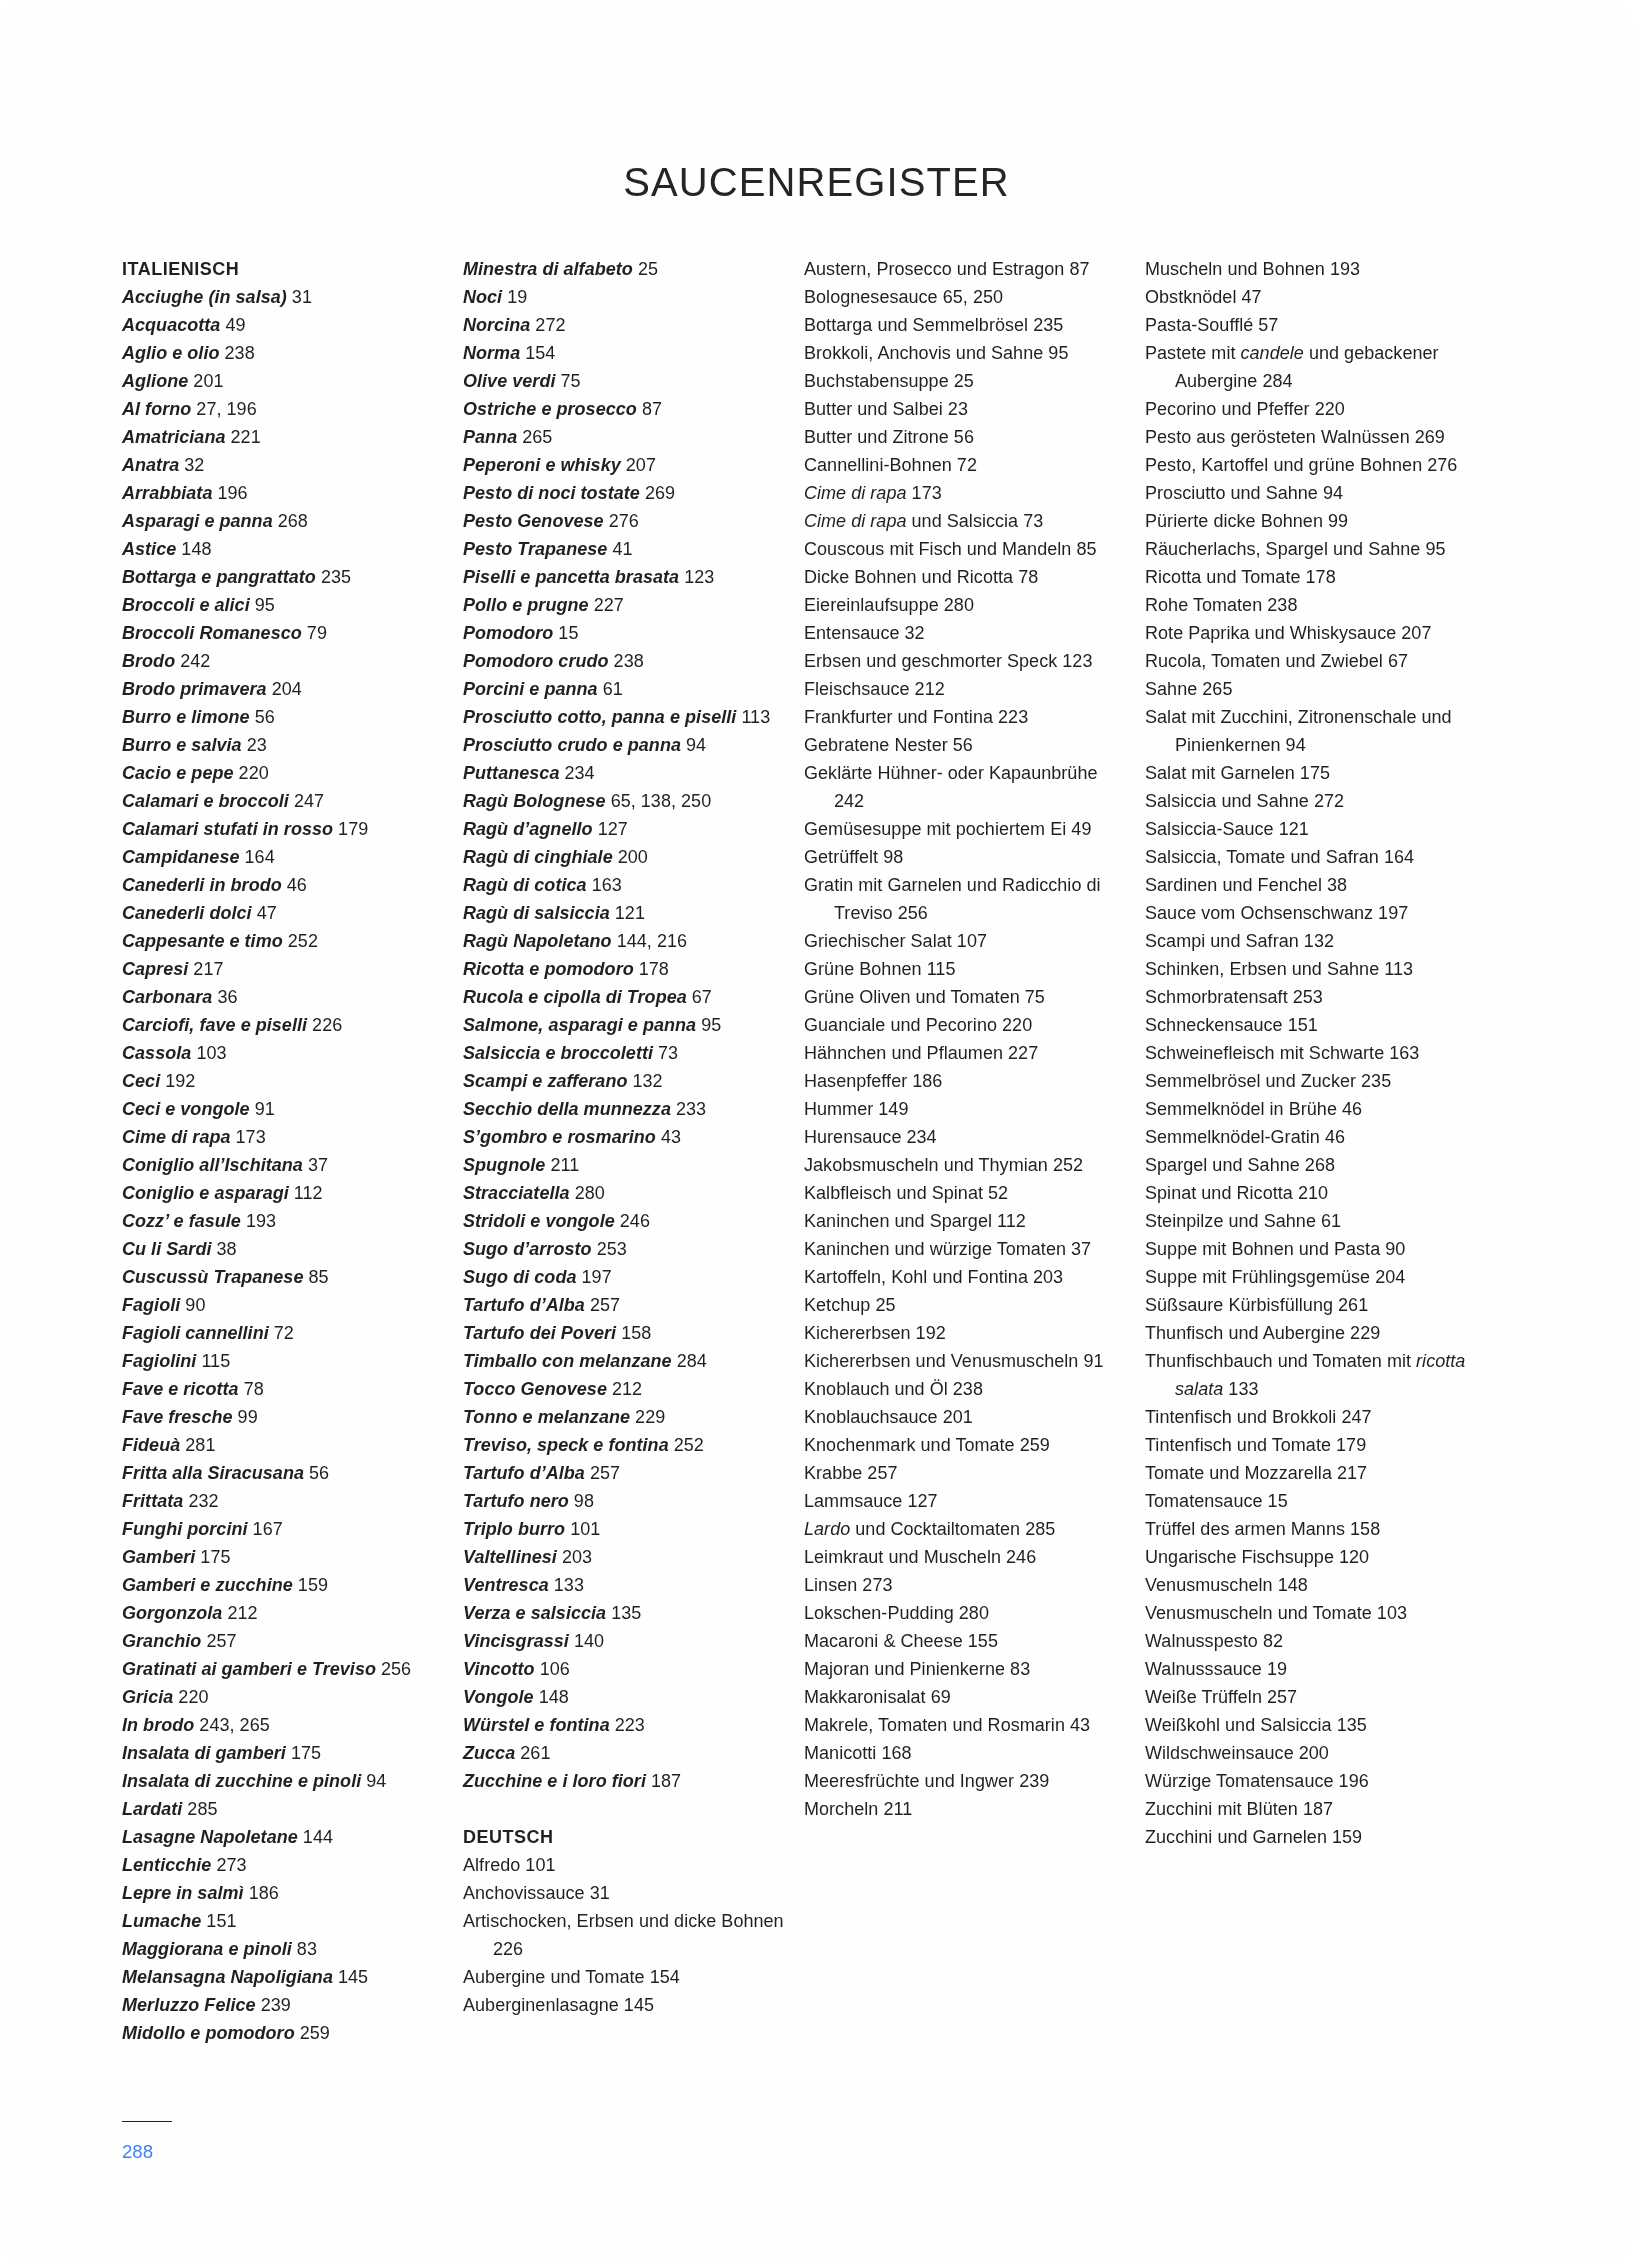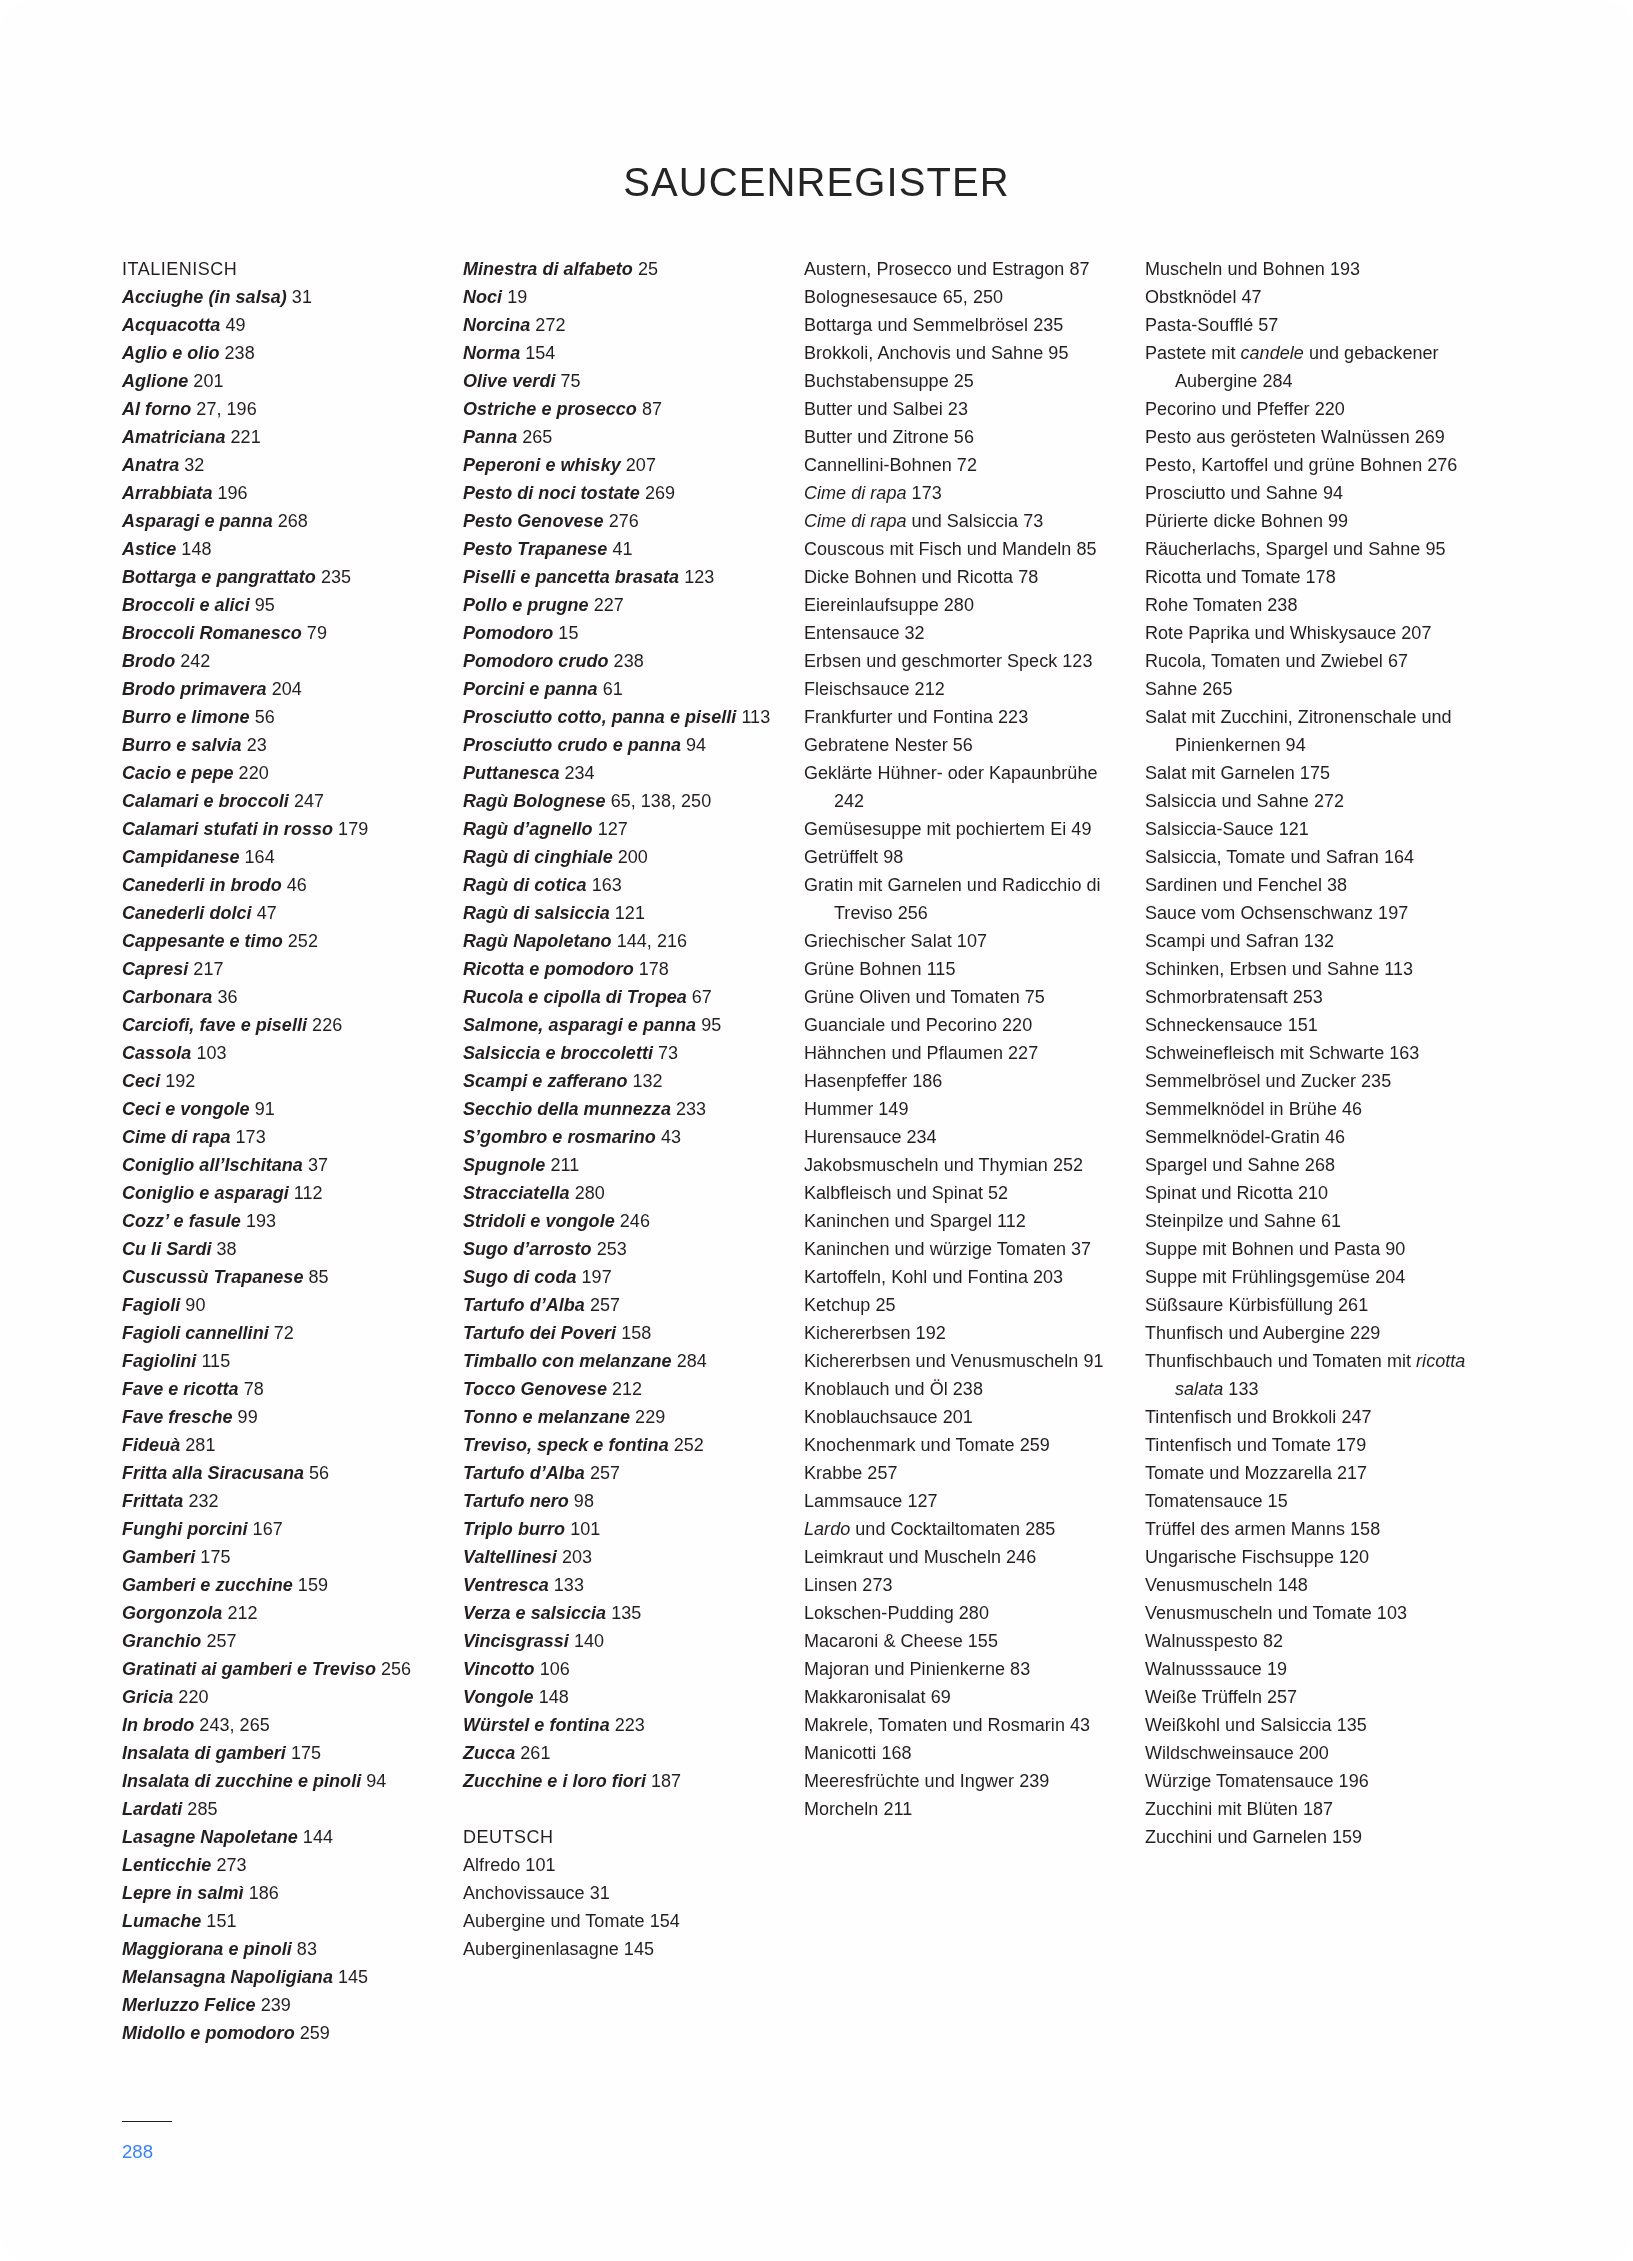--- a/index.html
+++ b/index.html
@@ -62,21 +62,21 @@
     font-weight: 400;
   }
   .entry .em {
     font-style: italic;
     font-weight: 400;
   }
   .section-head {
     font-size: 18px;
     line-height: 28px;
     font-style: normal;
-    font-weight: 400;
+    font-weight: 700;
     letter-spacing: 0.5px;
     color: #231f20;
   }
   .section-head.spaced { margin-top: 28px; }
   .folio {
     position: absolute;
     left: 122px;
     bottom: 99px;
     font-size: 18.6px;
     color: #3b82f6;
@@ -218,20 +218,21 @@
         <div class="entry it"><span>Verza e salsiccia</span> <span class="pg">135</span></div>
         <div class="entry it"><span>Vincisgrassi</span> <span class="pg">140</span></div>
         <div class="entry it"><span>Vincotto</span> <span class="pg">106</span></div>
         <div class="entry it"><span>Vongole</span> <span class="pg">148</span></div>
         <div class="entry it"><span>Würstel e fontina</span> <span class="pg">223</span></div>
         <div class="entry it"><span>Zucca</span> <span class="pg">261</span></div>
         <div class="entry it"><span>Zucchine e i loro fiori</span> <span class="pg">187</span></div>
         <div class="section-head spaced">DEUTSCH</div>
         <div class="entry de"><span>Alfredo</span> <span class="pg">101</span></div>
         <div class="entry de"><span>Anchovissauce</span> <span class="pg">31</span></div>
+        <div class="entry de"><span>Artischocken, Erbsen und dicke Bohnen</span> <span class="pg">226</span></div>
         <div class="entry de"><span>Aubergine und Tomate</span> <span class="pg">154</span></div>
         <div class="entry de"><span>Auberginenlasagne</span> <span class="pg">145</span></div>
       </div>
       <div class="column">
         <div class="entry de"><span>Austern, Prosecco und Estragon</span> <span class="pg">87</span></div>
         <div class="entry de"><span>Bolognesesauce</span> <span class="pg">65, 250</span></div>
         <div class="entry de"><span>Bottarga und Semmelbrösel</span> <span class="pg">235</span></div>
         <div class="entry de"><span>Brokkoli, Anchovis und Sahne</span> <span class="pg">95</span></div>
         <div class="entry de"><span>Buchstabensuppe</span> <span class="pg">25</span></div>
         <div class="entry de"><span>Butter und Salbei</span> <span class="pg">23</span></div>

